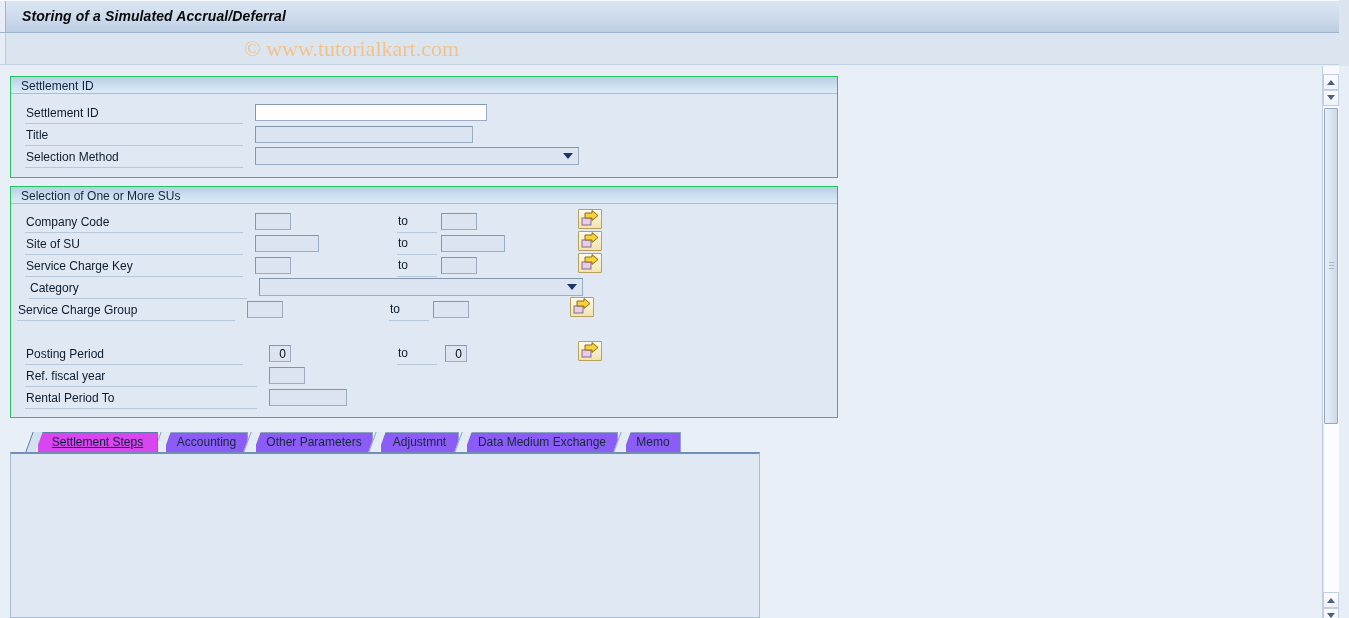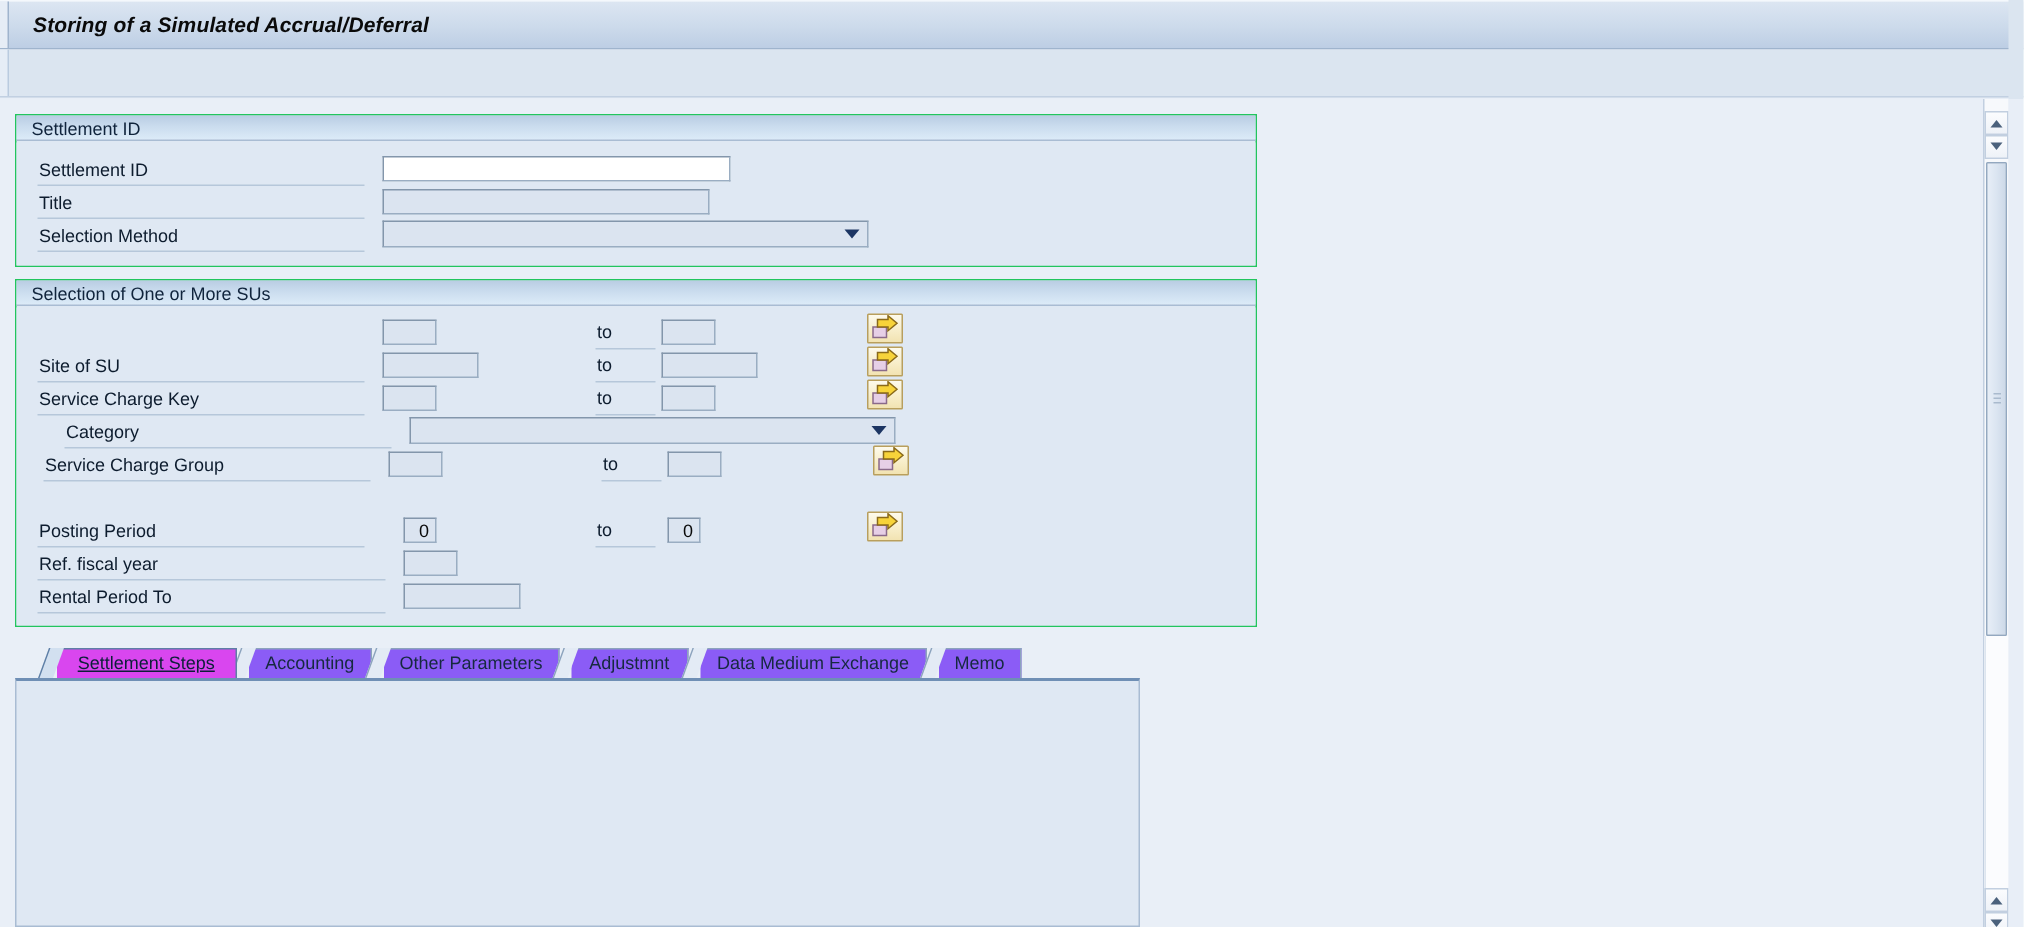--- a/index.html
+++ b/index.html
@@ -332,20 +332,21 @@
 
 <div id="app">
 
   <div class="titlebar">
     <div class="edge"></div>
     <div class="title-text">Storing of a Simulated Accrual/Deferral</div>
   </div>
 
   <div class="wmband">
     <div class="edge"></div>
+    <div class="watermark">© www.tutorialkart.com</div>
   </div>
 
   <div class="canvas">
 
     <div class="group" style="left:10px; top:10px; width:828px; height:102px;">
       <div class="group-header">
         <span>Settlement ID</span>
       </div>
       <div class="group-body">
 
@@ -370,20 +371,21 @@
       </div>
     </div>
 
     <div class="group" style="left:10px; top:120px; width:828px; height:232px;">
       <div class="group-header">
         <span>Selection of One or More SUs</span>
       </div>
       <div class="group-body">
 
         <div class="frow" style="left:14px; top:7px; width:800px;">
+          <div class="flabel" style="left:0; top:0; width:218px;">Company Code</div>
           <input class="fin" style="left: 230px; top: 1px; width: 36px;" readonly="" value="">
           <div class="tolabel" style="left:372px; top:0; width:40px;">to</div>
           <input class="fin" style="left: 416px; top: 1px; width: 36px;" readonly="" value="">
           <div class="msbtn" style="left:553px; top:-3px;">
             <svg width="22" height="18" viewBox="0 0 22 18">
               <rect x="3" y="8" width="9" height="7" fill="#e6cfe6" stroke="#8a6a8a" stroke-width="1"></rect>
               <polygon points="6,3 13,3 13,0.5 19,5.5 13,10.5 13,8 6,8" fill="#f7d33a" stroke="#8a6a1a" stroke-width="1"></polygon>
             </svg>
           </div>
         </div>
@@ -407,29 +409,29 @@
           <div class="tolabel" style="left:372px; top:0; width:40px;">to</div>
           <input class="fin" style="left: 416px; top: 1px; width: 36px;" readonly="" value="">
           <div class="msbtn" style="left:553px; top:-3px;">
             <svg width="22" height="18" viewBox="0 0 22 18">
               <rect x="3" y="8" width="9" height="7" fill="#e6cfe6" stroke="#8a6a8a" stroke-width="1"></rect>
               <polygon points="6,3 13,3 13,0.5 19,5.5 13,10.5 13,8 6,8" fill="#f7d33a" stroke="#8a6a1a" stroke-width="1"></polygon>
             </svg>
           </div>
         </div>
 
-        <div class="frow" style="left:32px; top:73px; width:800px;">
+        <div class="frow" style="left:18px; top:73px; width:800px;">
           <div class="flabel" style="left:0; top:0; width:218px;">Category</div>
           <div class="fcombo" style="left:230px; top:0px; width:324px;">
             <div class="cval"></div>
             <div class="carrow"></div>
           </div>
         </div>
 
-        <div class="frow" style="left:18px; top:95px; width:800px;">
+        <div class="frow" style="left:6px; top:95px; width:800px;">
           <div class="flabel" style="left:0; top:0; width:218px;">Service Charge Group</div>
           <input class="fin" style="left: 230px; top: 1px; width: 36px;" readonly="" value="">
           <div class="tolabel" style="left:372px; top:0; width:40px;">to</div>
           <input class="fin" style="left: 416px; top: 1px; width: 36px;" readonly="" value="">
           <div class="msbtn" style="left:553px; top:-3px;">
             <svg width="22" height="18" viewBox="0 0 22 18">
               <rect x="3" y="8" width="9" height="7" fill="#e6cfe6" stroke="#8a6a8a" stroke-width="1"></rect>
               <polygon points="6,3 13,3 13,0.5 19,5.5 13,10.5 13,8 6,8" fill="#f7d33a" stroke="#8a6a1a" stroke-width="1"></polygon>
             </svg>
           </div>

